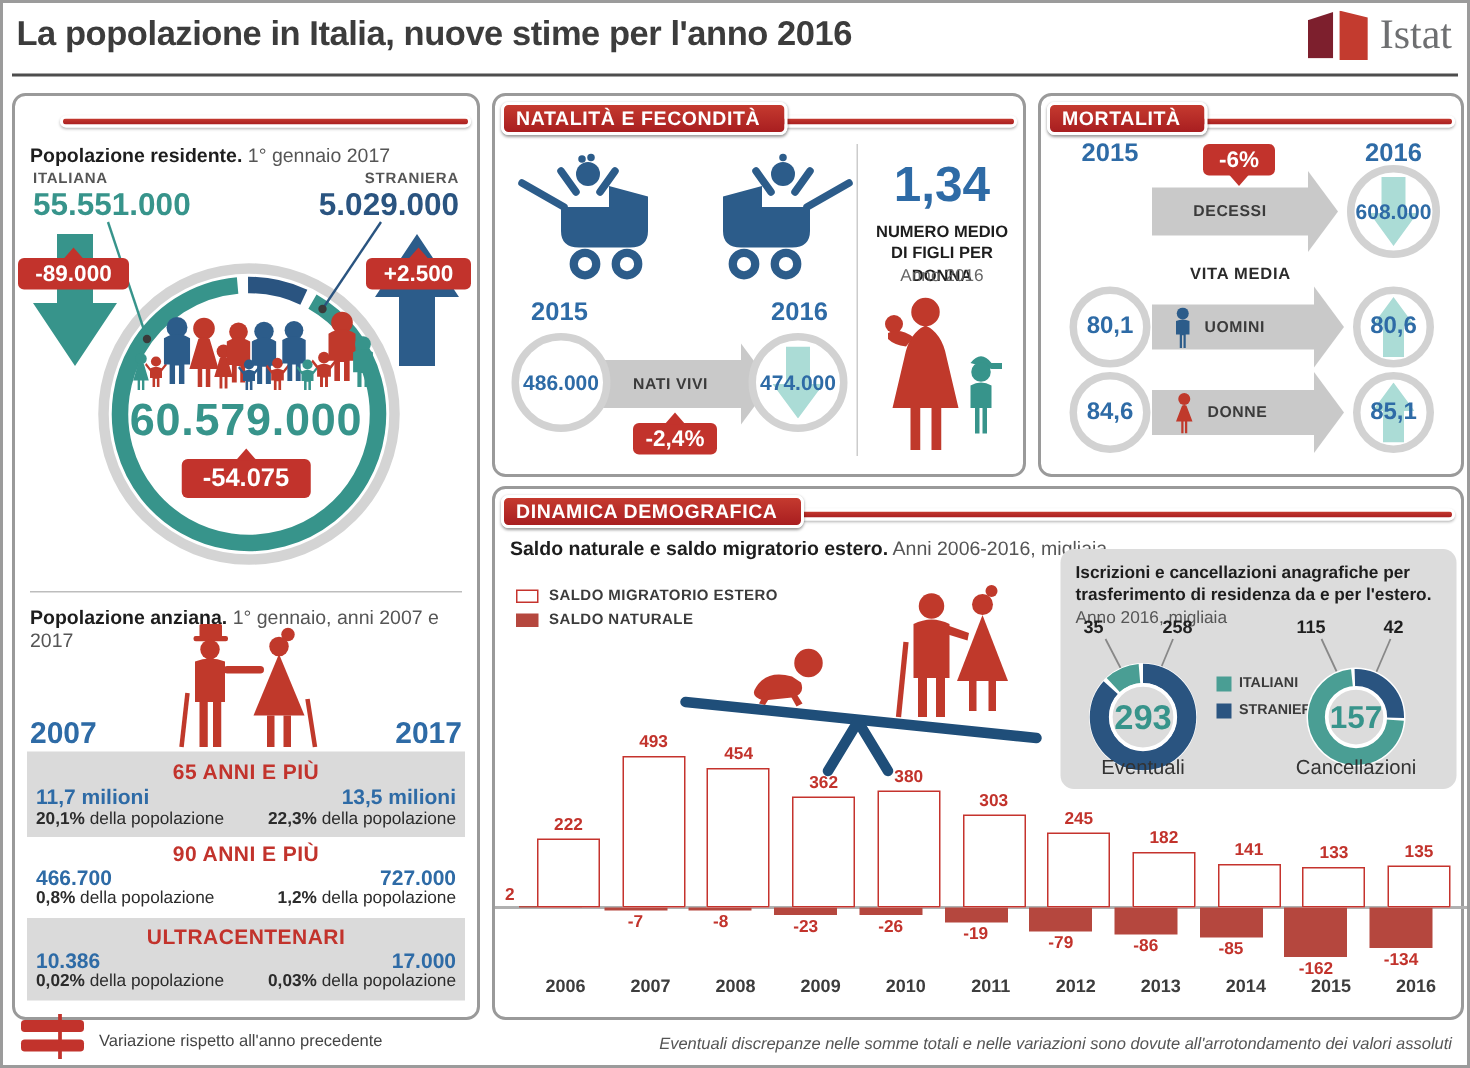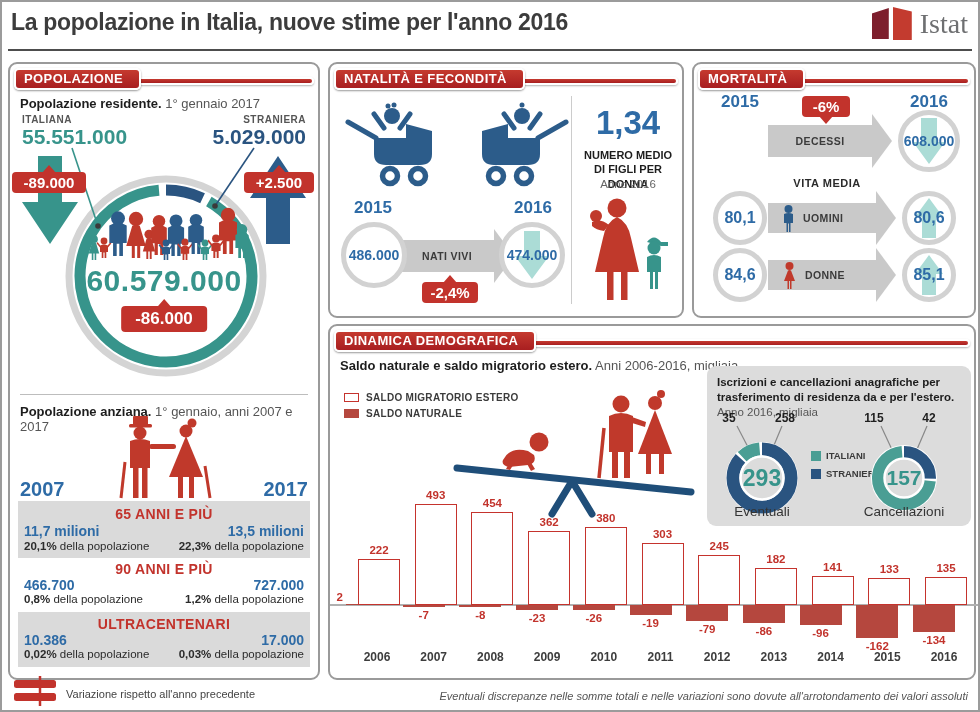--- a/index.html
+++ b/index.html
@@ -98,21 +98,20 @@
   <div class="main-title">La popolazione in Italia, nuove stime per l'anno 2016</div>
   <div class="title-rule"></div>
   <div class="logo">
     <div class="b1"></div>
     <div class="b2"></div>
     <div class="txt">Istat</div>
   </div>
 
   <div class="panel" style="left:6px; top:60px; width:312px; height:618px;">
     <div class="prail"></div>
-    <div class="ptab">POPOLAZIONE</div>
 
     <div class="abs subt" style="left:10px; top:32px;">
       <b>Popolazione residente.</b>
       <span>1° gennaio 2017</span>
     </div>
 
     <div class="abs" style="left:12px; top:50px; font-size:10px; font-weight:bold; color:#555; letter-spacing:.5px;">ITALIANA</div>
     <div class="abs" style="left:12px; top:61px; font-size:21px; font-weight:bold; color:#37948b;">55.551.000</div>
 
     <div class="abs" style="right:12px; top:50px; font-size:10px; font-weight:bold; color:#555; letter-spacing:.5px; text-align:right;">STRANIERA</div>
@@ -147,21 +146,21 @@
         <use href="#p-kid" transform="translate(175,118) scale(1.05)" fill="#c0392b"></use>
         <use href="#p-man" transform="translate(186,112) scale(1.3)" fill="#2c5c8a"></use>
         <use href="#p-kid" transform="translate(195,118) scale(1.0)" fill="#37948b"></use>
         <use href="#p-kid" transform="translate(206,116) scale(1.15)" fill="#c0392b"></use>
         <use href="#p-man" transform="translate(218,112) scale(1.5)" fill="#c0392b"></use>
         <use href="#p-man" transform="translate(232,116) scale(1.1)" fill="#37948b"></use>
         <use href="#p-woman" transform="translate(84,118) scale(0.8)" fill="#37948b"></use>
       </g>
     </svg>
     <div class="abs" style="left:0; right:0; top:200px; text-align:center; font-size:30px; font-weight:bold; color:#37948b; letter-spacing:.5px;">60.579.000</div>
-    <div class="badge pt" style="left:50%; transform:translateX(-50%); top:242px; font-size:17px; padding:3px 14px;">-86.000</div>
+    <div class="badge pt" style="left:50%; transform:translateX(-50%); top:242px; font-size:17px; padding:3px 14px;">-54.075</div>
 
     <div class="abs" style="left:10px; right:10px; top:330px; height:1px; background:#bdbdbd;"></div>
     <div class="abs subt" style="left:10px; top:340px;">
       <b>Popolazione anziana.</b>
       <span>1° gennaio, anni 2007 e 2017</span>
     </div>
 
     <svg class="abs" style="left:96px; top:352px;" width="120" height="88" fill="#c0392b">
       <rect x="27" y="0" width="15" height="9" rx="1"></rect>
         <rect x="23" y="8" width="23" height="3.5" rx="1.5"></rect>
@@ -460,21 +459,21 @@
         <div class="bar-lbl" style="left: 356.2px; width: 42px; top: 137.195px;">-79</div>
         <div class="bar-mig" style="left: 368.2px; width: 42px; height: 50.225px; top: 68.775px;"></div>
         <div class="bar-lbl" style="left: 358.2px; width: 62px; top: 53.775px;">245</div>
         <div class="year-lbl" style="left: 359.2px; width: 56px; top: 164px;">2012</div>
         <div class="bar-nat" style="left: 412.9px; width: 42px; height: 17.63px; top: 119px;"></div>
         <div class="bar-lbl" style="left: 412.9px; width: 42px; top: 138.63px;">-86</div>
         <div class="bar-mig" style="left: 424.9px; width: 42px; height: 37.31px; top: 81.69px;"></div>
         <div class="bar-lbl" style="left: 414.9px; width: 62px; top: 66.69px;">182</div>
         <div class="year-lbl" style="left: 415.9px; width: 56px; top: 164px;">2013</div>
         <div class="bar-nat" style="left: 469.6px; width: 42px; height: 19.68px; top: 119px;"></div>
-        <div class="bar-lbl" style="left: 469.6px; width: 42px; top: 140.68px;">-96</div>
+        <div class="bar-lbl" style="left: 469.6px; width: 42px; top: 140.68px;">-85</div>
         <div class="bar-mig" style="left: 481.6px; width: 42px; height: 28.905px; top: 90.095px;"></div>
         <div class="bar-lbl" style="left: 471.6px; width: 62px; top: 75.095px;">141</div>
         <div class="year-lbl" style="left: 472.6px; width: 56px; top: 164px;">2014</div>
         <div class="bar-nat" style="left: 526.3px; width: 42px; height: 33.21px; top: 119px;"></div>
         <div class="bar-lbl" style="left: 526.3px; width: 42px; top: 154.21px;">-162</div>
         <div class="bar-mig" style="left: 538.3px; width: 42px; height: 27.265px; top: 91.735px;"></div>
         <div class="bar-lbl" style="left: 528.3px; width: 62px; top: 76.735px;">133</div>
         <div class="year-lbl" style="left: 529.3px; width: 56px; top: 164px;">2015</div>
         <div class="bar-nat" style="left: 583px; width: 42px; height: 27.47px; top: 119px;"></div>
         <div class="bar-lbl" style="left: 583px; width: 42px; top: 148.47px;">-134</div>

